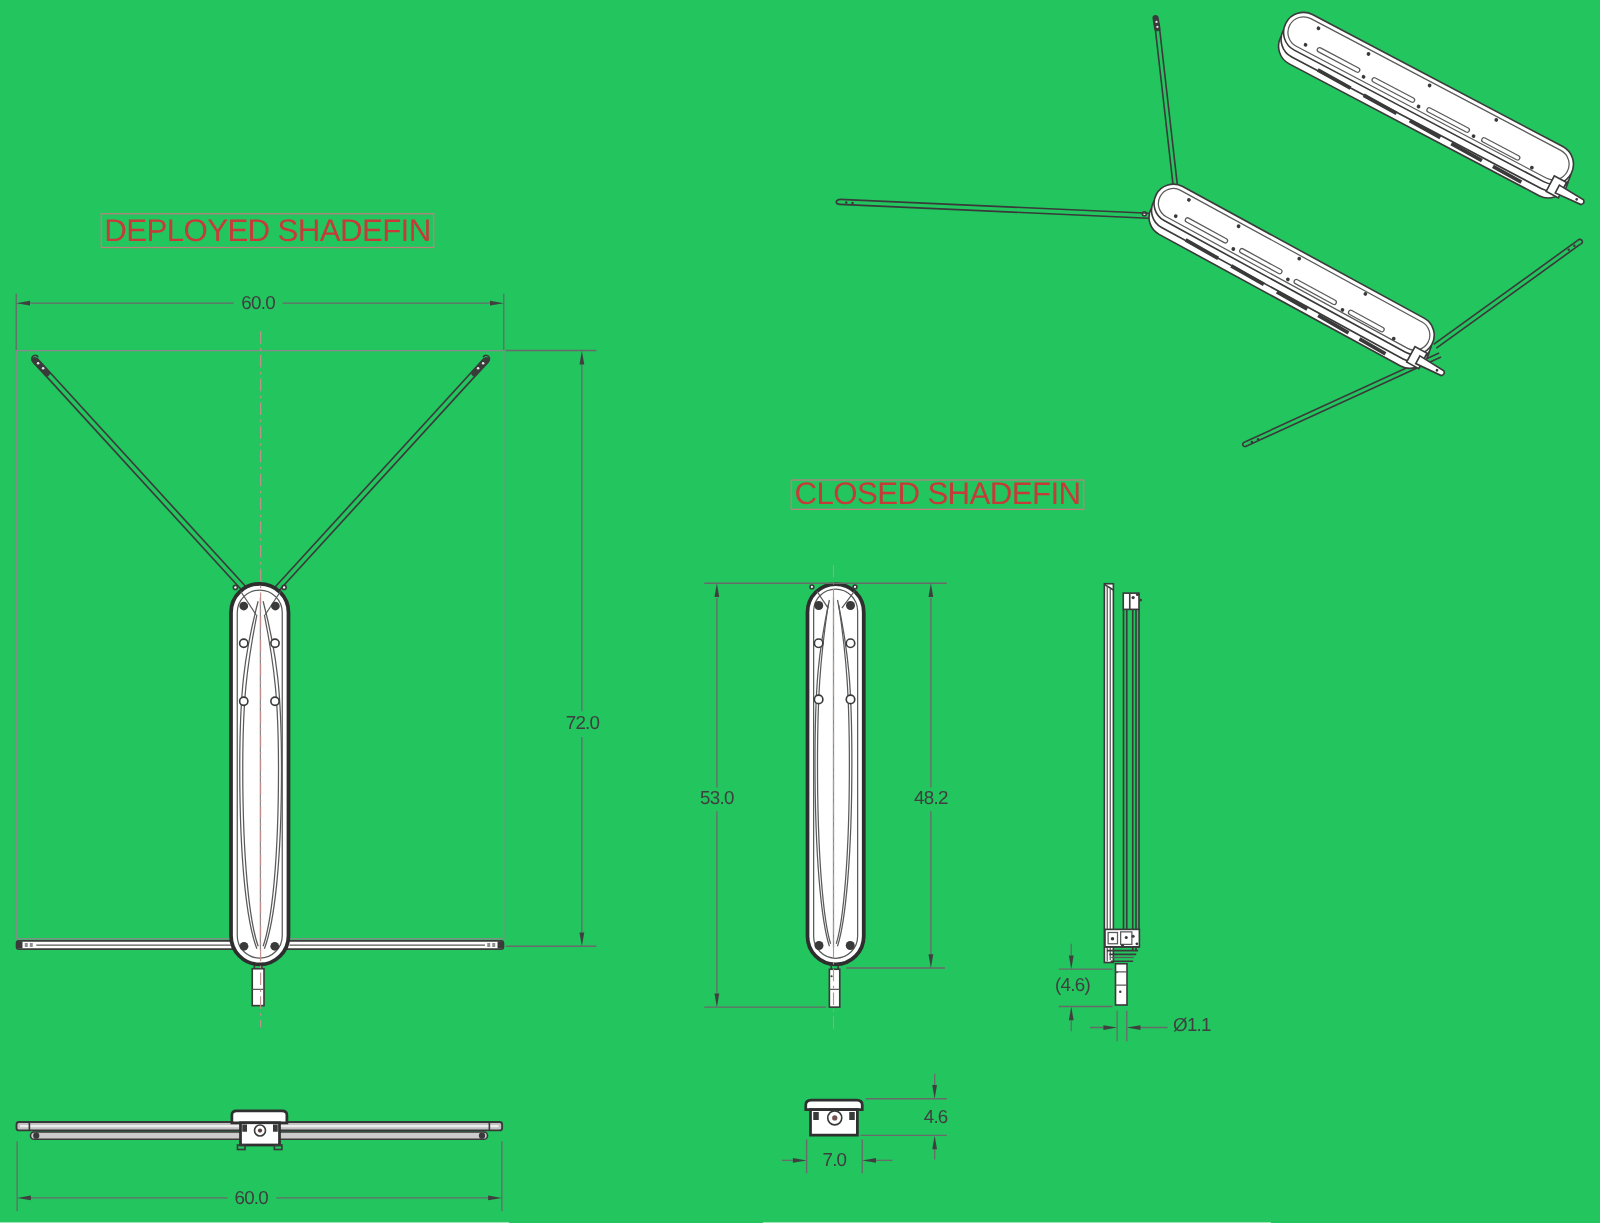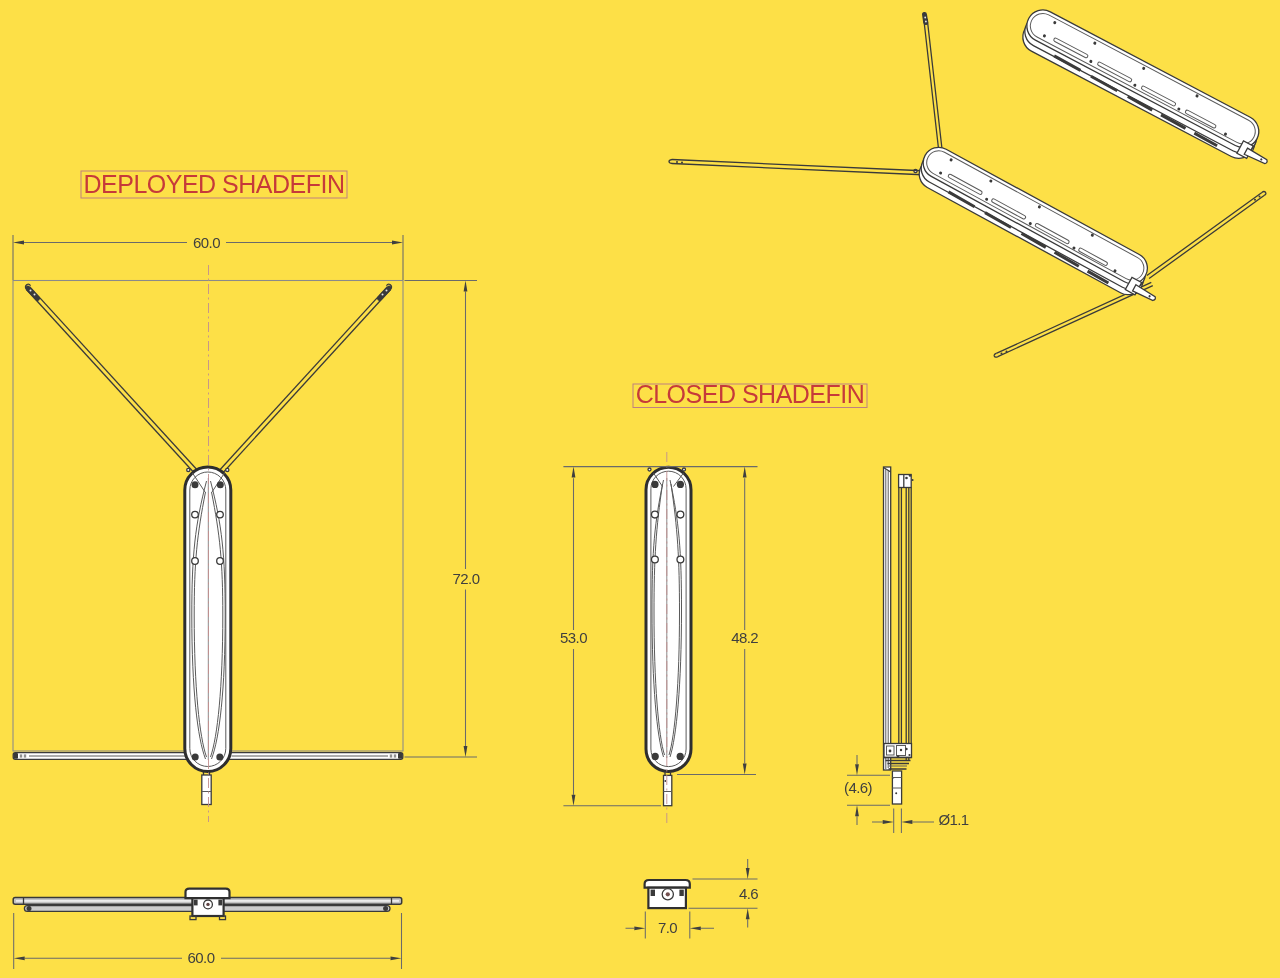--- a/index.html
+++ b/index.html
@@ -1,16 +1,16 @@
 <!DOCTYPE html>
 <html><head>
 <meta charset="utf-8">
 <style>
   html,body{margin:0;padding:0;background:#ffffff;}
-  #page{position:relative;width:1280px;height:978px;background:#fde047;overflow:hidden;}
+  #page{position:relative;width:1280px;height:978px;background:#22c55e;overflow:hidden;}
   svg{position:absolute;left:0;top:0;}
   .part{stroke:#3a3a3a;stroke-width:1.3;fill:none;}
   .partf{stroke:#3a3a3a;stroke-width:1.3;fill:#fff;}
   .part2{stroke:#303030;stroke-width:2.2;fill:#fff;}
   .cap3{stroke:#2e2e2e;stroke-width:3;fill:#fff;}
   .thin{stroke:#8a8a8a;stroke-width:1.05;fill:none;}
   .thin1{stroke:#5a5a5a;stroke-width:1;fill:none;}
   .dim{stroke:#6a6a6a;stroke-width:1.05;fill:none;}
   .arr{fill:#3f3f3f;stroke:none;}
   .dot{fill:#3a3a3a;stroke:none;}

